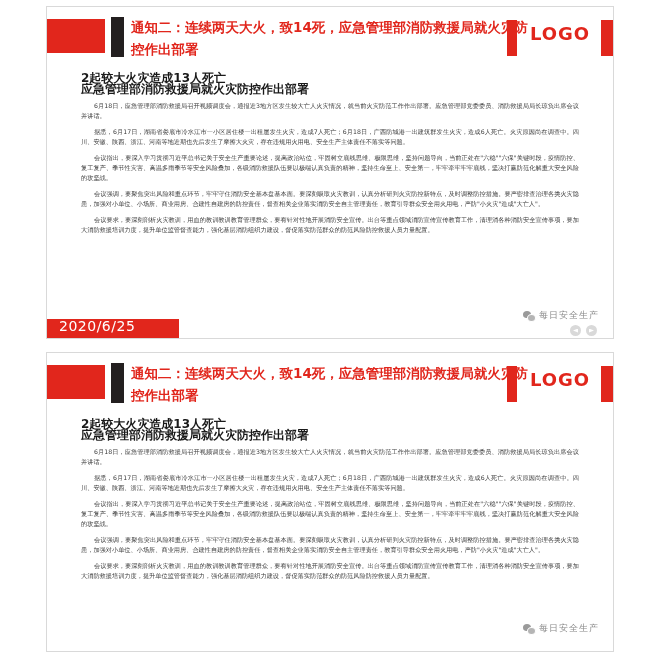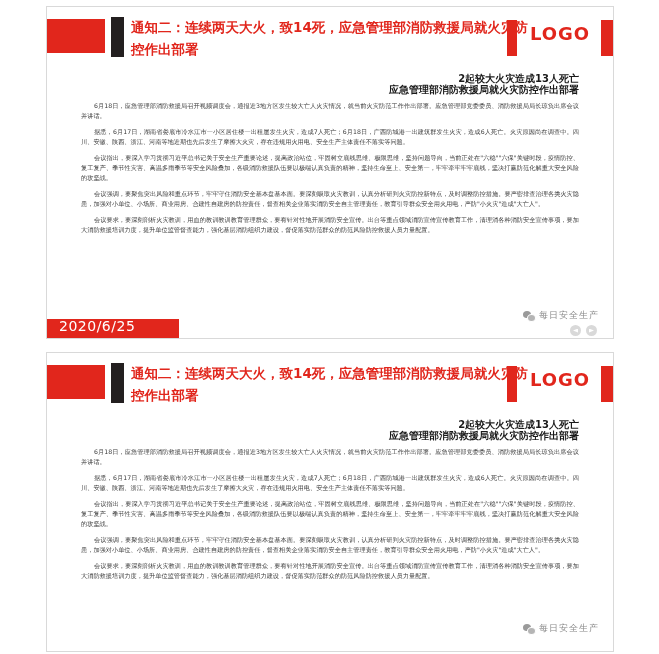--- a/index.html
+++ b/index.html
@@ -79,23 +79,23 @@
     background: #e1261c;
   }
 
   
   .doc {
     position: relative;
     padding: 4px 34px 0 34px;
     color: #3c3c3c;
   }
   .doc-title {
-    text-align: right;
+    text-align: left;
     font-weight: bold;
-    font-size: 10px;
+    font-size: 12px;
     line-height: 11px;
     color: #1a1a1a;
     margin-bottom: 6px;
   }
   .doc-p {
     font-size: 6.2px;
     line-height: 10.4px;
     text-align: justify;
     text-indent: 13px;
     margin: 0 0 5px 0;

